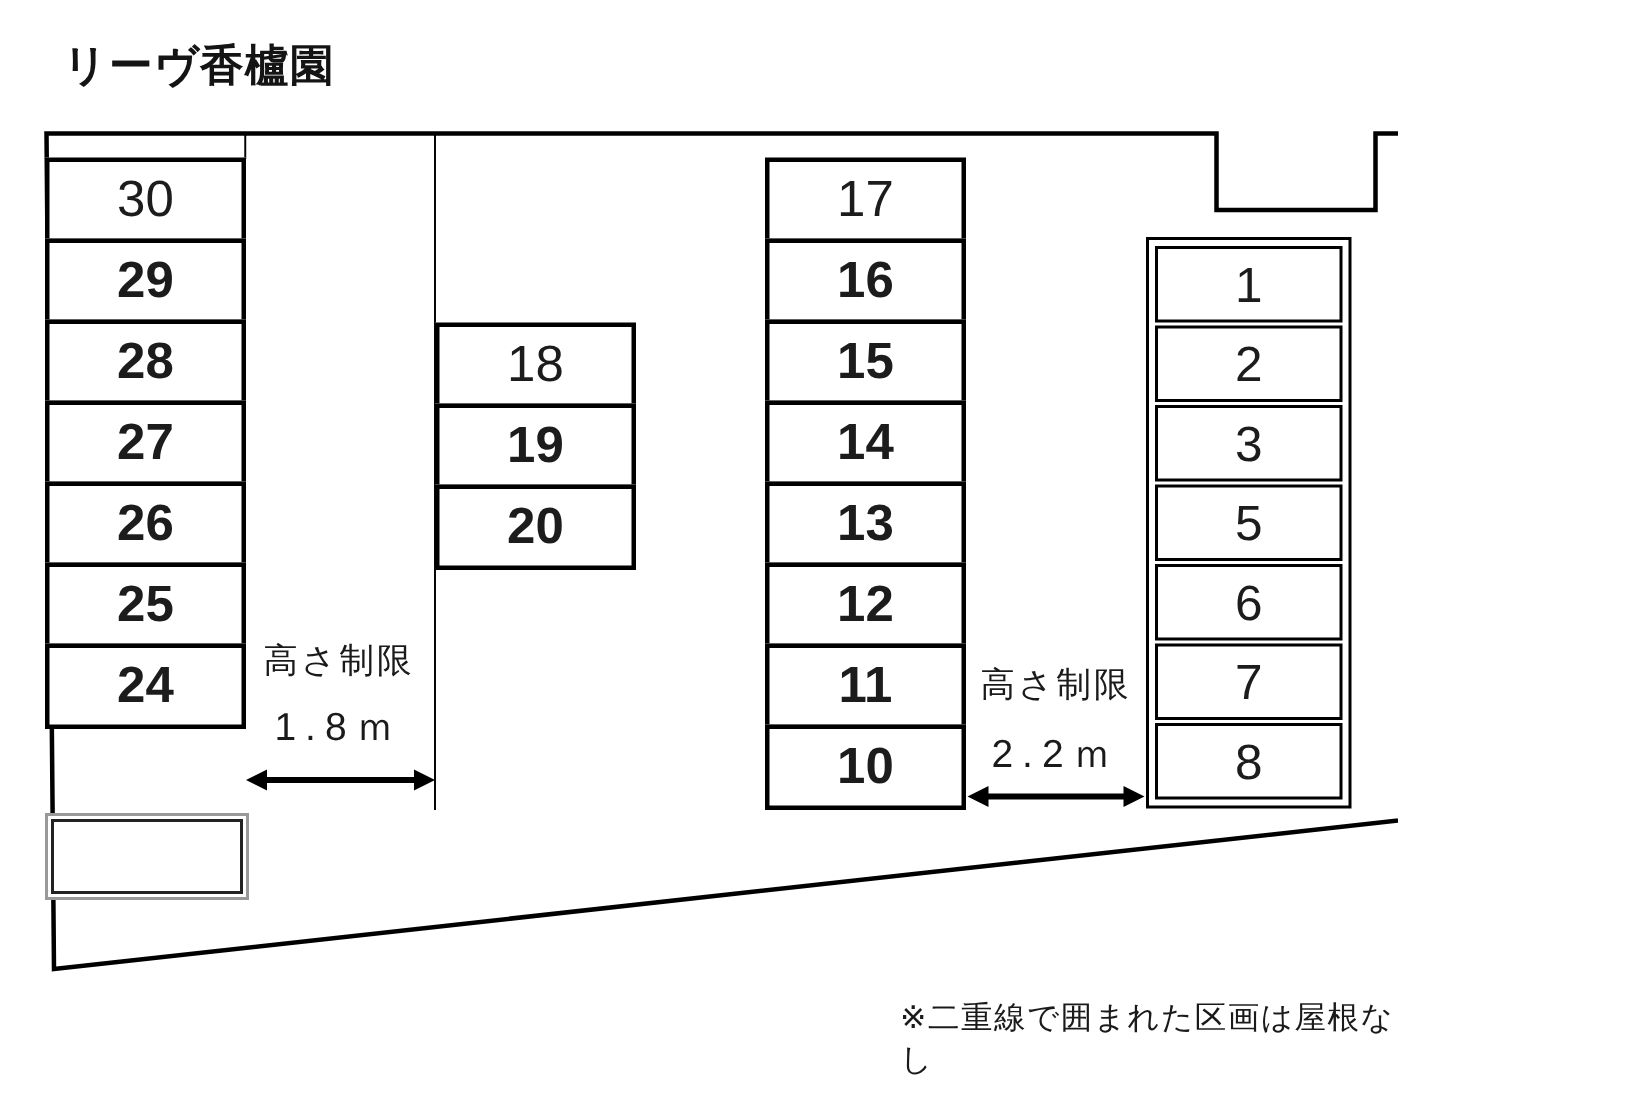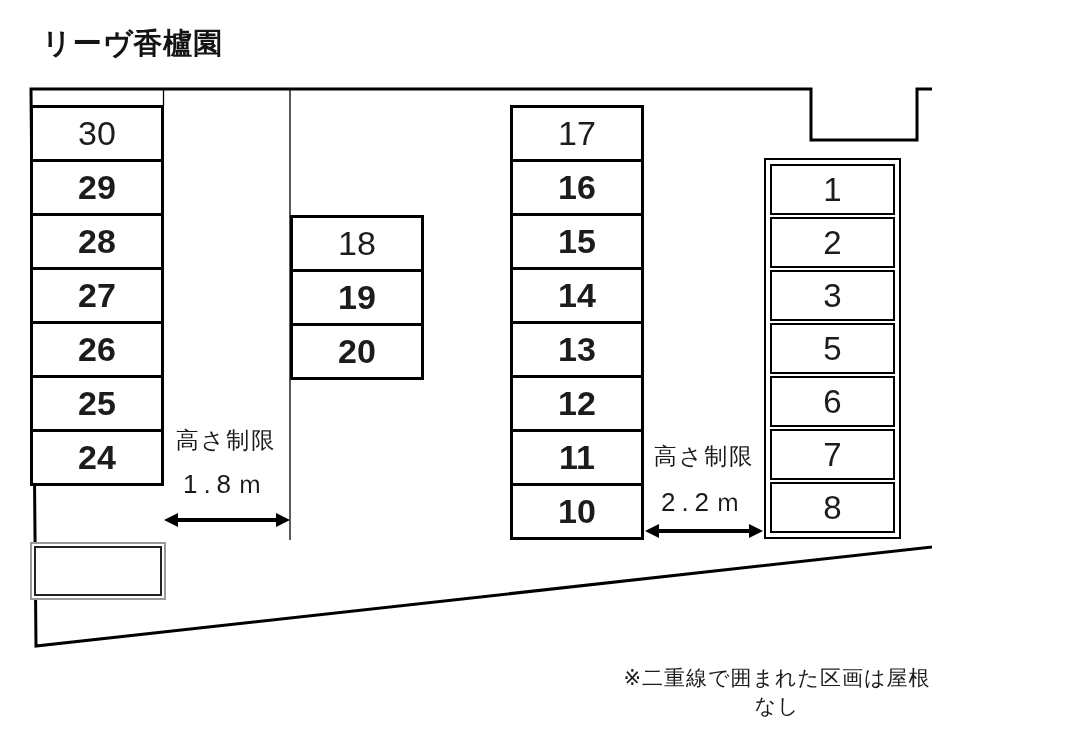--- a/index.html
+++ b/index.html
@@ -47,21 +47,21 @@
   }
 
   .limit{position:absolute;z-index:1;text-align:center;color:#1a1a1a;}
   .limit .lbl{font-size:23px;letter-spacing:2px;line-height:1.1;}
   .limit .val{font-size:26px;letter-spacing:6px;margin-top:14px;}
   .limit-1{left:161px;top:428px;width:130px;}
   .limit-2{left:642px;top:444px;width:124px;}
   .limit-2 .val{margin-top:16px;}
 
   .note{
-    position:absolute;left:622px;top:664px;font-size:21px;letter-spacing:1px;color:#1a1a1a;text-align:center;
+    position:absolute;left:600px;top:664px;font-size:21px;letter-spacing:1px;color:#1a1a1a;
   }
 </style>
 </head>
 <body>
 
 <div class="canvas">
 
   <h1 class="title">リーヴ香櫨園</h1>
 
   <svg class="overlay" width="1088" height="730" viewBox="0 0 1088 730">

